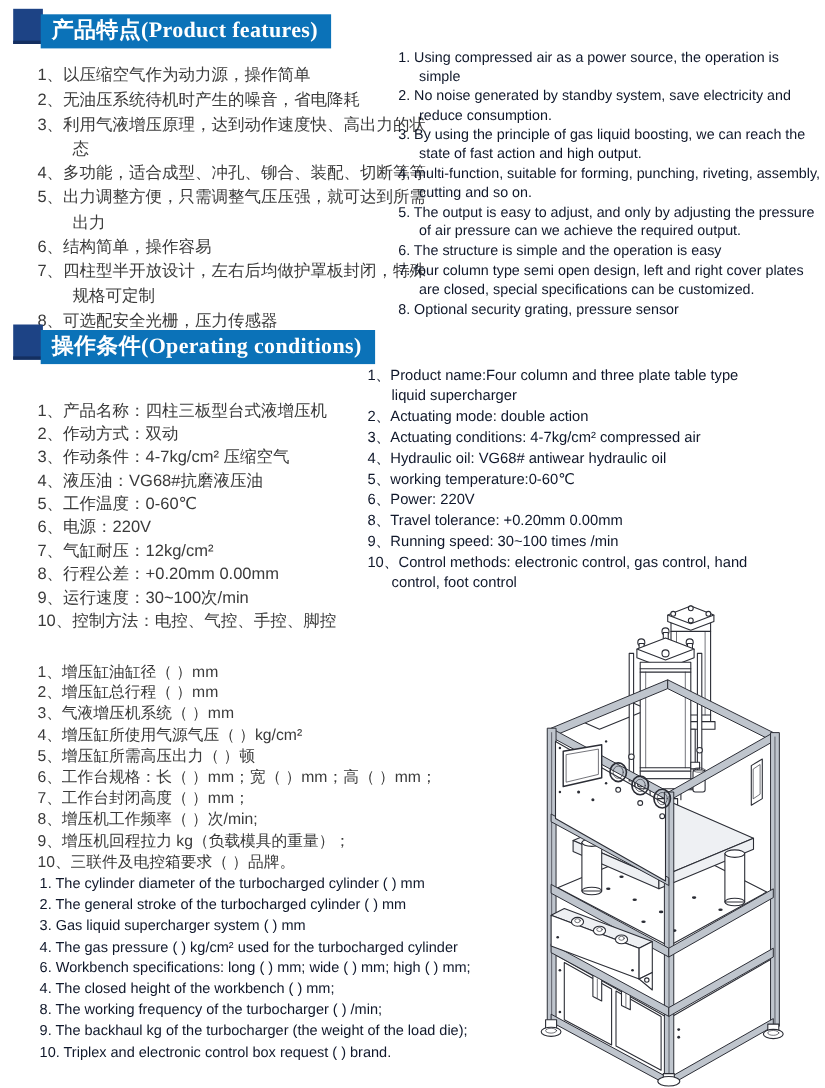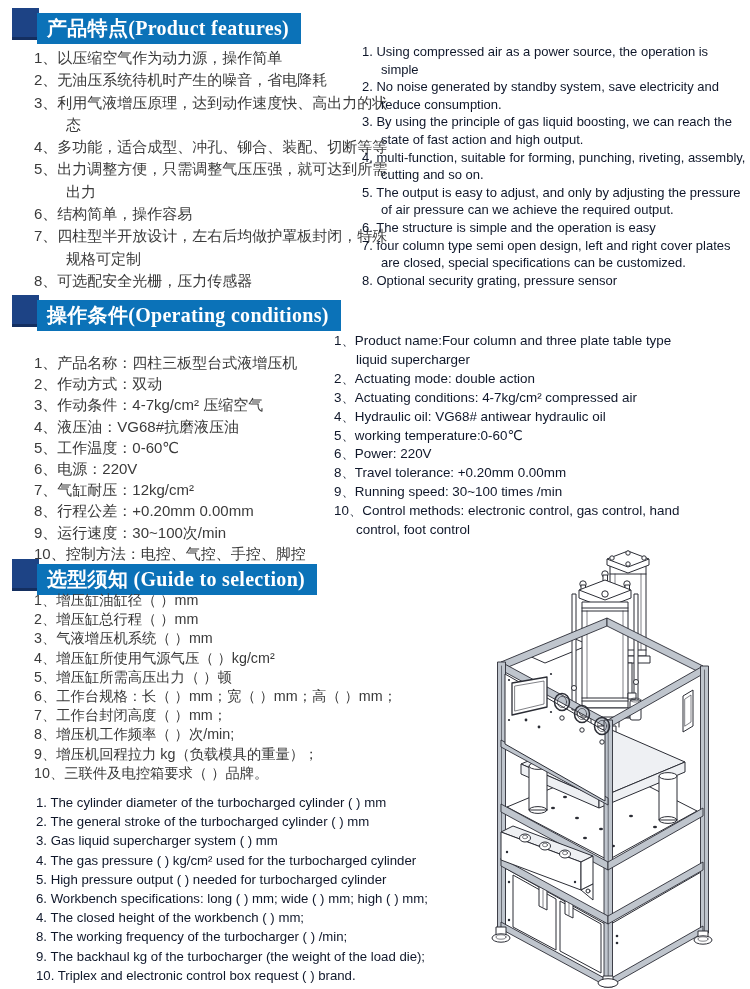--- a/index.html
+++ b/index.html
@@ -12,21 +12,21 @@
   .hdr-square{width:27px;height:29px;background:#1d4385;border-bottom:3px solid #142f60;flex:0 0 auto;}
   .hdr-banner{margin-left:-2px;margin-top:5px;height:31px;line-height:31px;
               background:#0b72b8;color:#ffffff;
               font-family:"Liberation Serif","DejaVu Serif",serif;
               font-weight:bold;font-size:20px;letter-spacing:.3px;
               padding:0 12px 0 10px;white-space:nowrap;}
 
   
   .list{position:absolute;}
   .list .li{margin:0;}
-  .cn{color:#3a3a3a;}
+  .cn{color:#3a3a3a;margin-top:11px;}
   .en{color:#0f172a;}
   .cn .li{padding-left:32px;text-indent:-32px;}
   .en .li{padding-left:19px;text-indent:-19px;}
 
   #s1cn{left:34px;top:47px;width:362px;font-size:15px;line-height:22.3px;}
   #s1en{left:362px;top:43px;width:386px;font-size:13px;line-height:17.6px;}
   #s2cn{left:34px;top:352px;width:340px;font-size:15px;line-height:21.2px;}
   #s2en{left:334px;top:332px;width:356px;font-size:13.4px;line-height:18.9px;}
   #s2en .li{padding-left:22px;text-indent:-22px;}
   #s3cn{left:34px;top:591px;width:470px;font-size:14.3px;line-height:19.2px;}
@@ -93,42 +93,37 @@
     <div class="li">2、Actuating mode: double action</div>
     <div class="li">3、Actuating conditions: 4-7kg/cm² compressed air</div>
     <div class="li">4、Hydraulic oil: VG68# antiwear hydraulic oil</div>
     <div class="li">5、working temperature:0-60℃</div>
     <div class="li">6、Power: 220V</div>
     <div class="li">8、Travel tolerance: +0.20mm 0.00mm</div>
     <div class="li">9、Running speed: 30~100 times /min</div>
     <div class="li">10、Control methods: electronic control, gas control, hand control, foot control</div>
   </div>
 
-  <div class="hdr" style="top:559px">
-    <div class="hdr-square"></div>
-    <div class="hdr-banner">选型须知 (Guide to selection)</div>
-  </div>
   <div id="s3cn" class="list cn">
     <div class="li">1、增压缸油缸径（ ）mm</div>
     <div class="li">2、增压缸总行程（ ）mm</div>
     <div class="li">3、气液增压机系统（ ）mm</div>
     <div class="li">4、增压缸所使用气源气压（ ）kg/cm²</div>
     <div class="li">5、增压缸所需高压出力（ ）顿</div>
     <div class="li">6、工作台规格：长（ ）mm；宽（ ）mm；高（ ）mm；</div>
     <div class="li">7、工作台封闭高度（ ）mm；</div>
     <div class="li">8、增压机工作频率（ ）次/min;</div>
     <div class="li">9、增压机回程拉力 kg（负载模具的重量）；</div>
     <div class="li">10、三联件及电控箱要求（ ）品牌。</div>
   </div>
   <div id="s3en" class="list en">
     <div class="li">1. The cylinder diameter of the turbocharged cylinder ( ) mm</div>
     <div class="li">2. The general stroke of the turbocharged cylinder ( ) mm</div>
     <div class="li">3. Gas liquid supercharger system ( ) mm</div>
     <div class="li">4. The gas pressure ( ) kg/cm² used for the turbocharged cylinder</div>
-    <div class="li">5. High pressure output ( ) needed for turbocharged cylinder</div>
     <div class="li">6. Workbench specifications: long ( ) mm; wide ( ) mm; high ( ) mm;</div>
     <div class="li">4. The closed height of the workbench ( ) mm;</div>
     <div class="li">8. The working frequency of the turbocharger ( ) /min;</div>
     <div class="li">9. The backhaul kg of the turbocharger (the weight of the load die);</div>
     <div class="li">10. Triplex and electronic control box request ( ) brand.</div>
   </div>
 
   <div class="figure">
     <svg width="264" height="438" viewBox="0 0 264 438" xmlns="http://www.w3.org/2000/svg">
 

